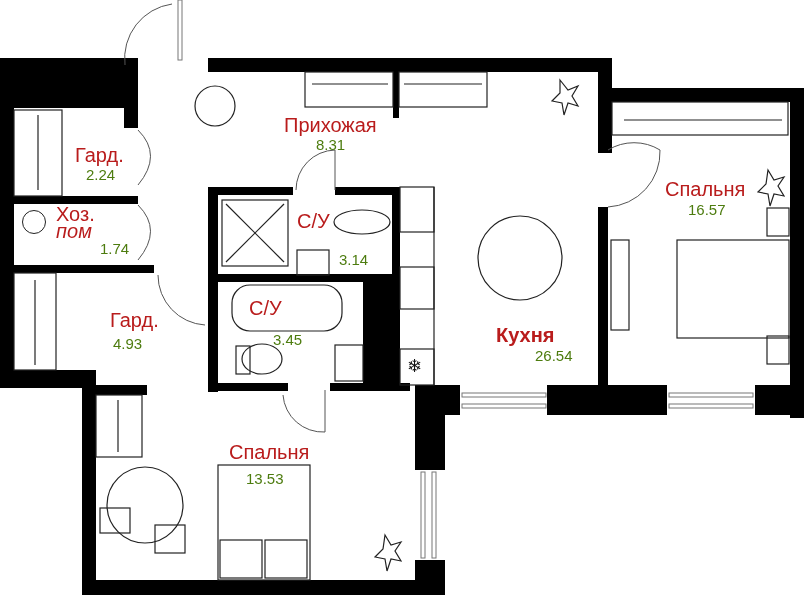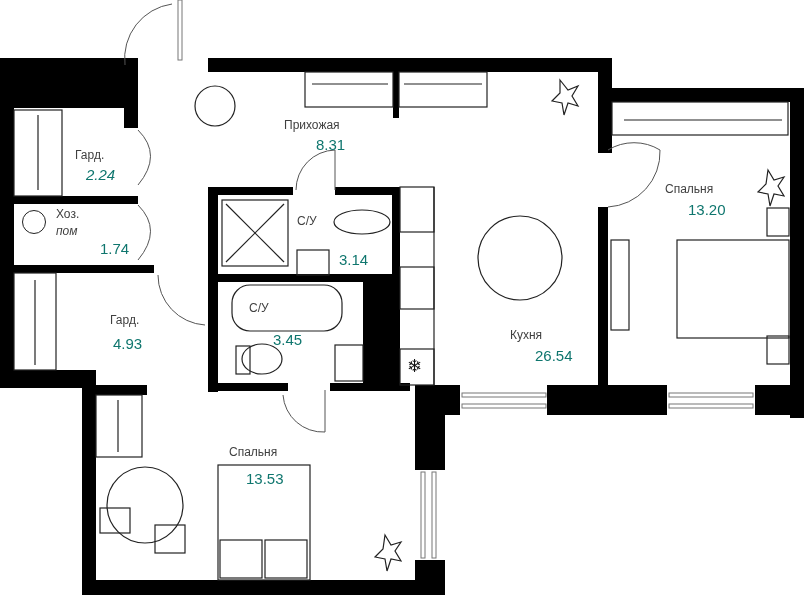--- a/index.html
+++ b/index.html
@@ -1,19 +1,19 @@
 <!DOCTYPE html>
 <html><head>
 <meta charset="utf-8">
 <style>
   html,body{margin:0;padding:0;background:#ffffff;}
   body{width:804px;height:595px;position:relative;overflow:hidden;font-family:"Liberation Sans",sans-serif;color:#111;}
   svg{position:absolute;left:0;top:0;}
-  .lbl{position:absolute;font-size:12px;line-height:18px;text-align:right;white-space:nowrap;color:#404040;}
-  .num{position:absolute;font-size:15px;line-height:17px;text-align:right;white-space:nowrap;color:#0f766e;}
+  .lbl{position:absolute;font-size:20px;line-height:18px;text-align:right;white-space:nowrap;color:#b91c1c;}
+  .num{position:absolute;font-size:15px;line-height:17px;text-align:right;white-space:nowrap;color:#4d7c0f;}
 </style>
 </head>
 <body>
 
 <svg width="804" height="595" viewBox="0 0 804 595">
   <g fill="#000">
 
     <rect x="0" y="58" width="138" height="50"></rect>
     <rect x="0" y="58" width="14" height="330"></rect>
     <rect x="124" y="100" width="14" height="28"></rect>
@@ -120,38 +120,38 @@
     <path d="M560 80 l8 10 l10 -4 l-6 10 l6 10 l-10 -3 l-4 12 l-2 -12 l-10 -2 l8 -8z"></path>
     <path d="M768 170 l6 10 l10 -3 l-6 9 l6 10 l-10 -2 l-4 12 l-2 -12 l-10 -2 l8 -8z"></path>
     <path d="M385 535 l6 10 l10 -3 l-6 9 l6 10 l-10 -2 l-4 12 l-2 -12 l-10 -2 l8 -8z"></path>
   </g>
 </svg>
 
 <div class="lbl" style="left:284px;top:116px;">Прихожая</div>
 <div class="num" style="left:316px;top:136px;">8.31</div>
 
 <div class="lbl" style="left:75px;top:146px;">Гард.</div>
-<div class="num" style="left:86px;top:166px;font-style:italic;">2.24</div>
+<div class="num" style="left:86px;top:166px;">2.24</div>
 
 <div class="lbl" style="left:56px;top:205px;">Хоз.</div>
 <div class="lbl" style="left:56px;top:222px;font-style:italic;">пом</div>
 <div class="num" style="left:100px;top:240px;">1.74</div>
 <div style="position:absolute;left:22px;top:210px;width:22px;height:22px;border:1px solid #222;border-radius:50%;"></div>
 
 <div class="lbl" style="left:297px;top:212px;">С/У</div>
 <div class="num" style="left:339px;top:251px;">3.14</div>
 
 <div class="lbl" style="left:249px;top:299px;">С/У</div>
 <div class="num" style="left:273px;top:331px;">3.45</div>
 
 <div class="lbl" style="left:110px;top:311px;">Гард.</div>
 <div class="num" style="left:113px;top:335px;">4.93</div>
 
-<div class="lbl" style="left:510px;top:326px;">Кухня</div>
+<div class="lbl" style="left:496px;top:326px;font-weight:bold;">Кухня</div>
 <div class="num" style="left:535px;top:347px;">26.54</div>
 
 <div class="lbl" style="left:665px;top:180px;">Спальня</div>
-<div class="num" style="left:688px;top:201px;">13.20</div>
+<div class="num" style="left:688px;top:201px;">16.57</div>
 
 <div class="lbl" style="left:229px;top:443px;">Спальня</div>
 <div class="num" style="left:246px;top:470px;">13.53</div>
 
 <div style="position:absolute;left:407px;top:356px;font-size:18px;line-height:20px;">❄</div>
 
 </body></html>

